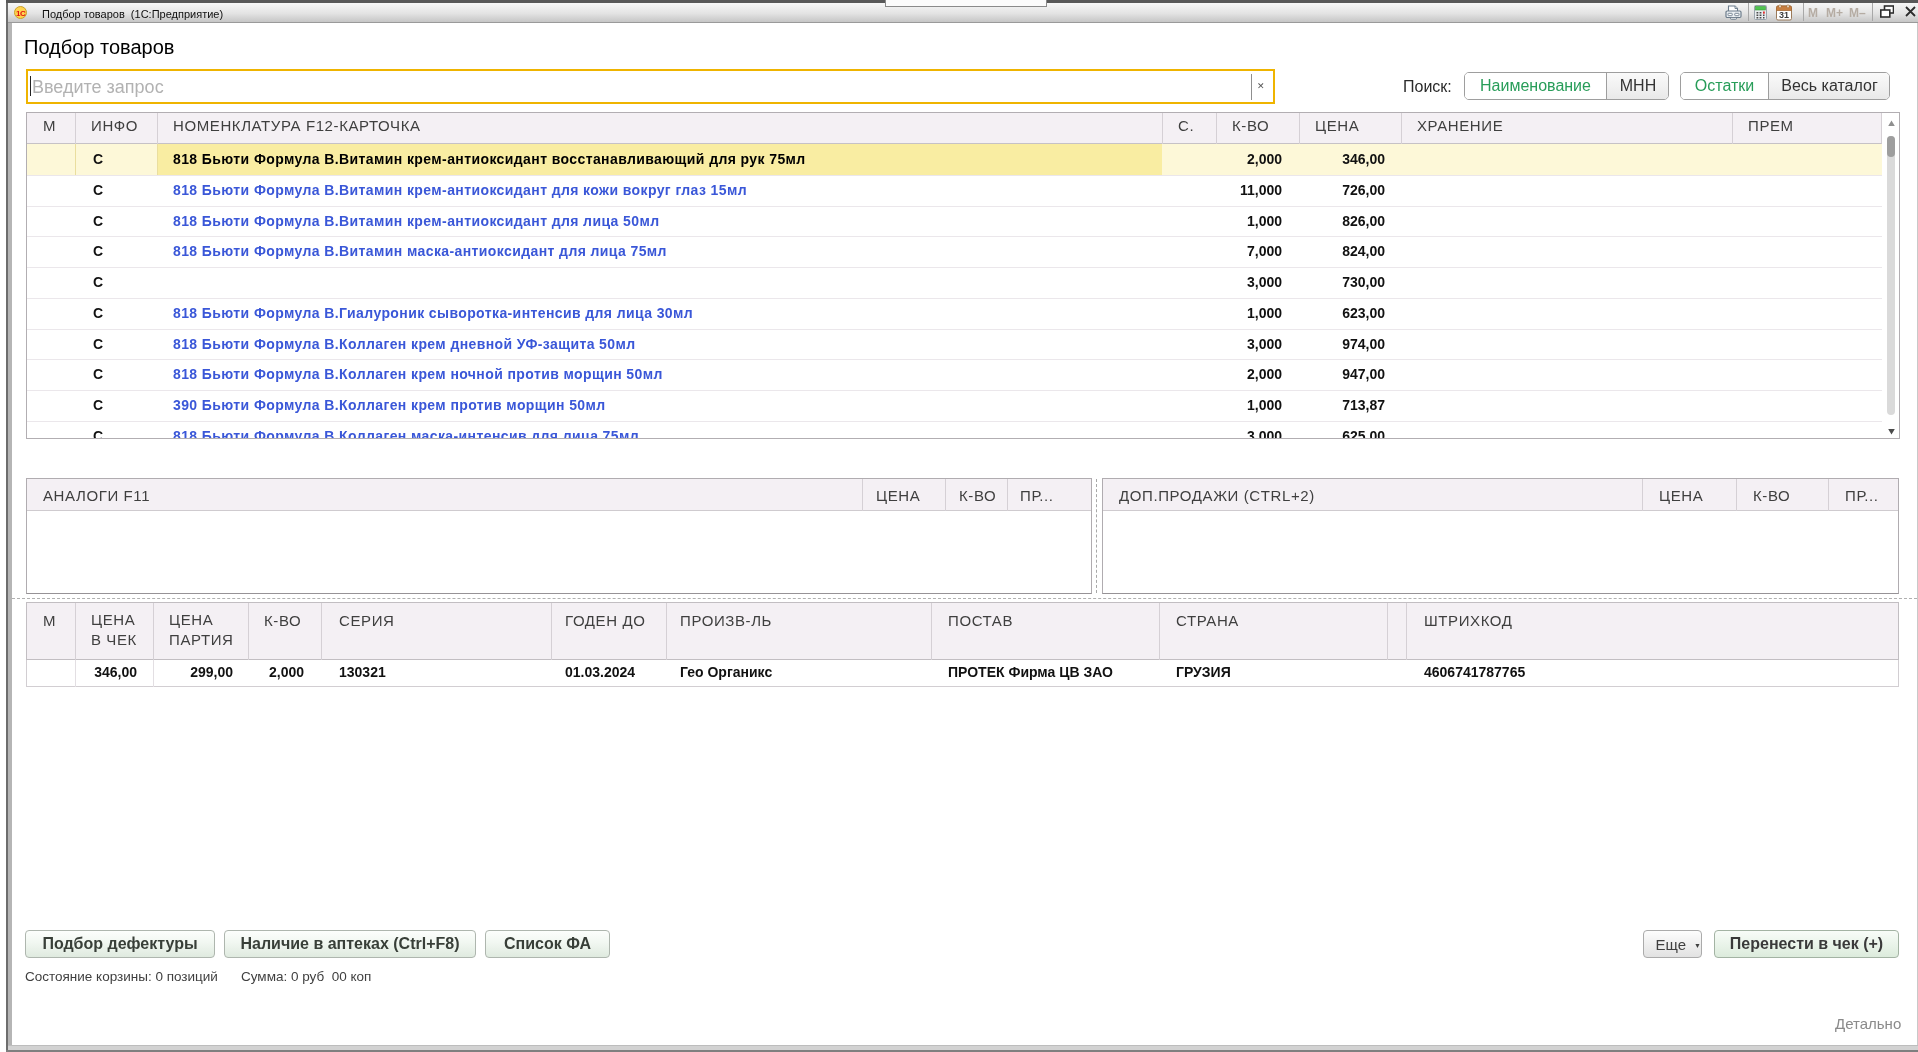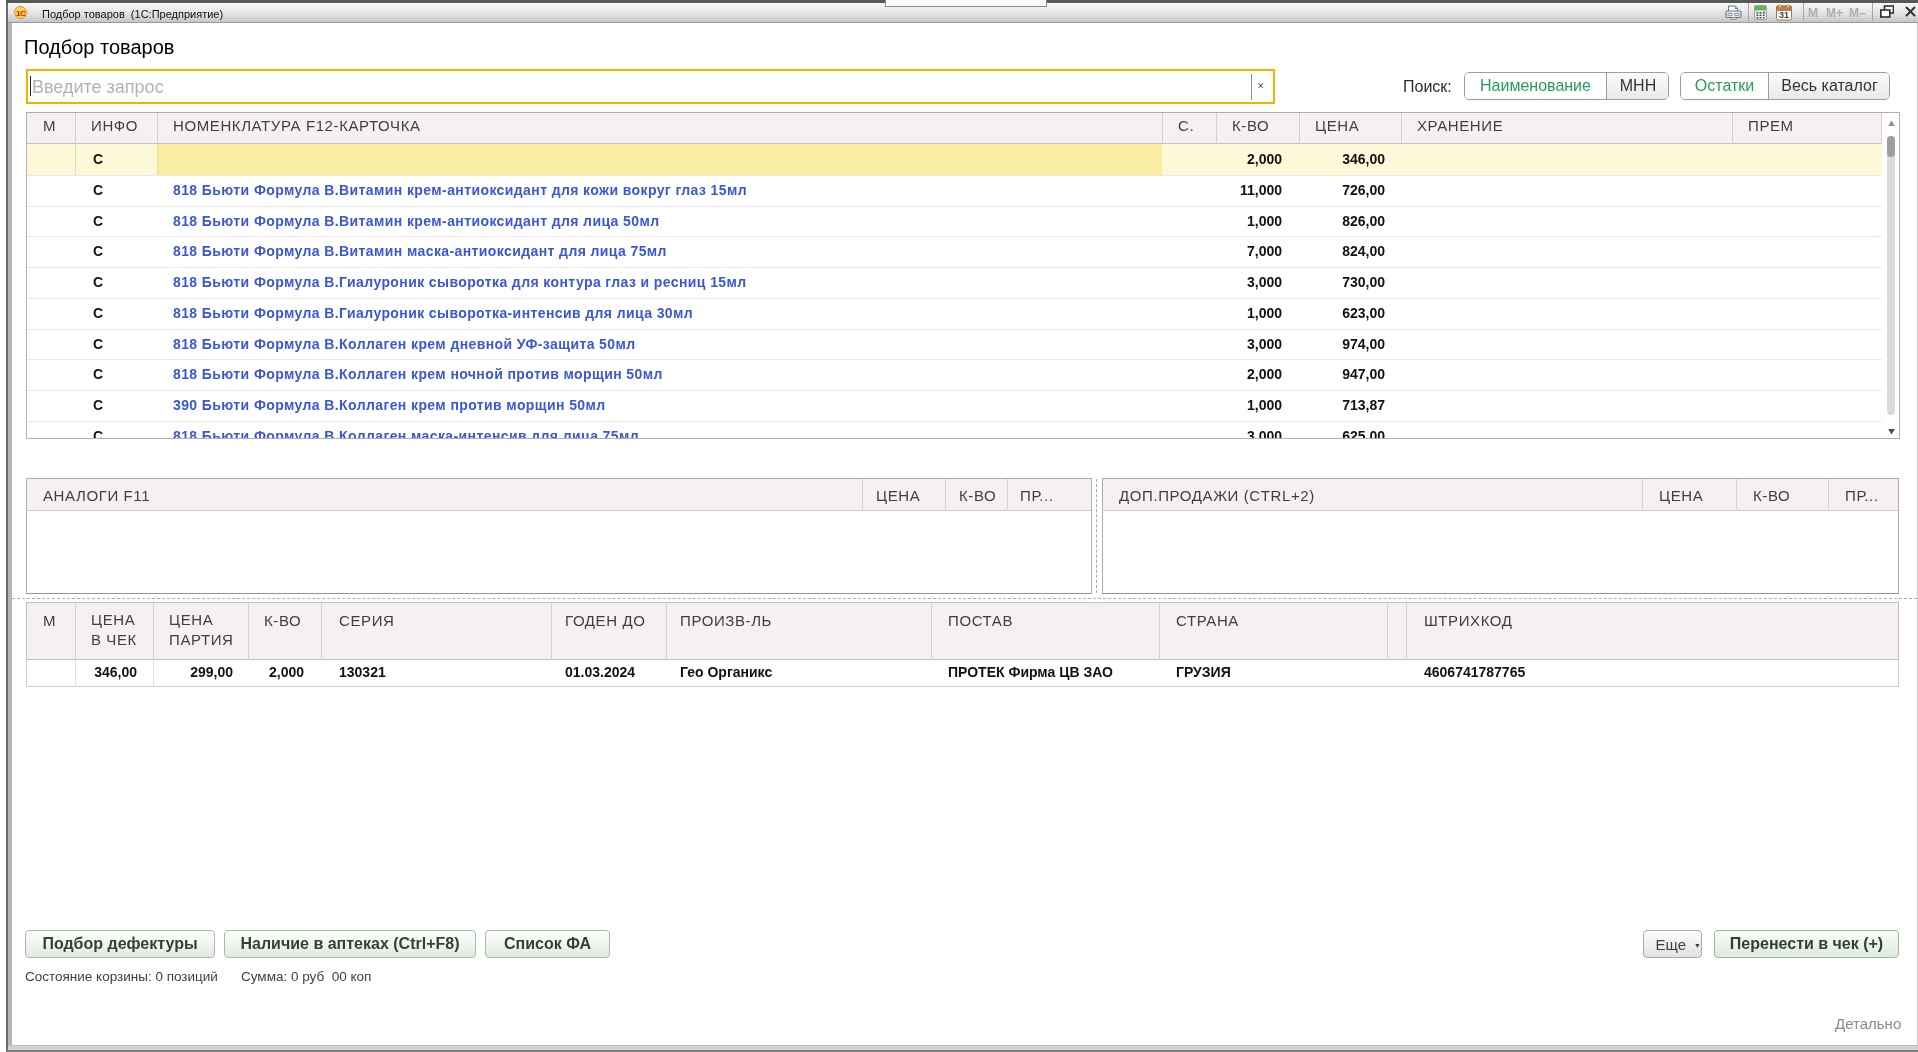--- a/index.html
+++ b/index.html
@@ -166,20 +166,21 @@
       <div class="vline" style="left:1272px;top:0;height:31px;"></div>
       <div class="vline" style="left:1374px;top:0;height:31px;"></div>
       <div class="vline" style="left:1705px;top:0;height:31px;"></div>
     </div>
     <div id="rows">
         <div class="row" style="top:31.0px;background:#fdf8d8;">
           <div class="abs" style="left:130px;top:0;width:1005px;height:31px;background:#f9eda2;"></div>
           <div class="vline" style="left:48px;top:0;height:31px;background:#eade9e;"></div>
           <div class="vline" style="left:130px;top:0;height:31px;background:#eade9e;"></div>
           <div class="cellC" style="top:7px;">С</div>
+          <div class="nom" style="top:7px;color:#000;">818 Бьюти Формула В.Витамин крем-антиоксидант восстанавливающий для рук 75мл</div>
           <div class="kvo" style="left:1189px;top:7px;">2,000</div>
           <div class="cena" style="left:1272px;top:7px;">346,00</div>
         </div>
 <div class="rowline" style="top:61.769999999999996px;"></div>
 <div class="row" style="top:61.769999999999996px;">
           <div class="cellC" style="top:7px;">С</div>
           <div class="nom" style="top:7px;">818 Бьюти Формула В.Витамин крем-антиоксидант для кожи вокруг глаз 15мл</div>
           <div class="kvo" style="left:1189px;top:7px;">11,000</div>
           <div class="cena" style="left:1272px;top:7px;">726,00</div>
         </div>
@@ -193,21 +194,20 @@
 <div class="rowline" style="top:123.30999999999999px;"></div>
 <div class="row" style="top:123.31px;">
           <div class="cellC" style="top:7px;">С</div>
           <div class="nom" style="top:7px;">818 Бьюти Формула В.Витамин маска-антиоксидант для лица 75мл</div>
           <div class="kvo" style="left:1189px;top:7px;">7,000</div>
           <div class="cena" style="left:1272px;top:7px;">824,00</div>
         </div>
 <div class="rowline" style="top:154.08px;"></div>
 <div class="row" style="top:154.07999999999998px;">
           <div class="cellC" style="top:7px;">С</div>
-          <div class="nom" style="top:7px;">818 Бьюти Формула В.Гиалуроник сыворотка для контура глаз и ресниц 15мл</div>
           <div class="kvo" style="left:1189px;top:7px;">3,000</div>
           <div class="cena" style="left:1272px;top:7px;">730,00</div>
         </div>
 <div class="rowline" style="top:184.85px;"></div>
 <div class="row" style="top:184.85px;">
           <div class="cellC" style="top:7px;">С</div>
           <div class="nom" style="top:7px;">818 Бьюти Формула В.Гиалуроник сыворотка-интенсив для лица 30мл</div>
           <div class="kvo" style="left:1189px;top:7px;">1,000</div>
           <div class="cena" style="left:1272px;top:7px;">623,00</div>
         </div>

